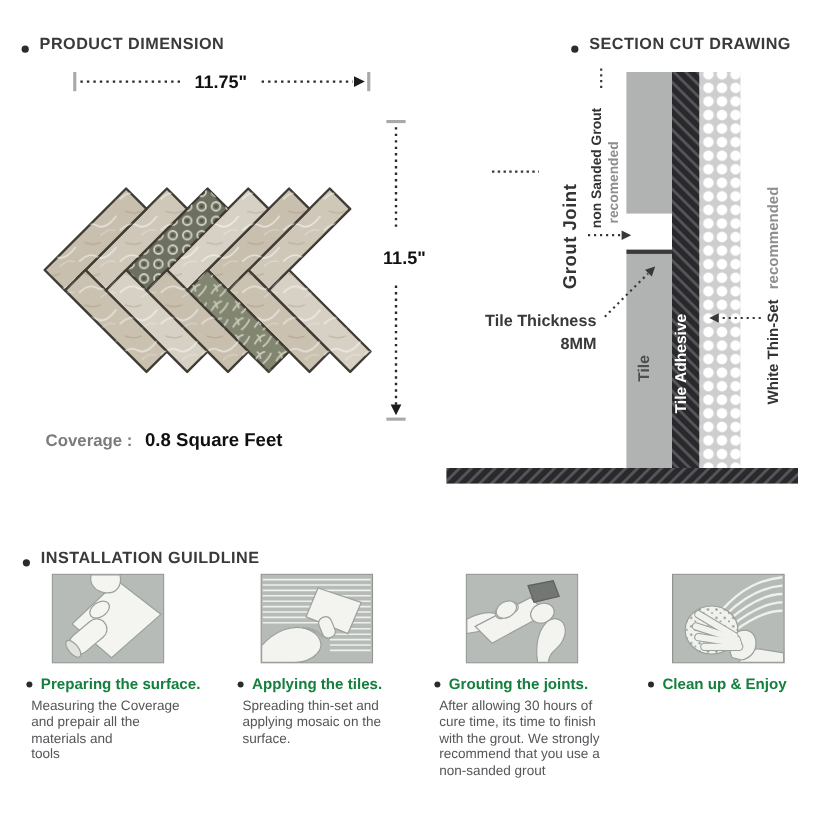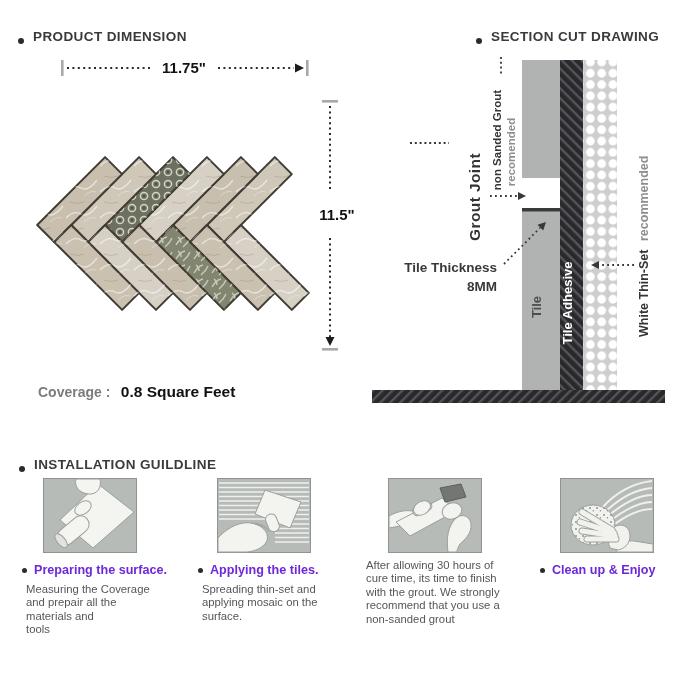--- a/index.html
+++ b/index.html
@@ -6,28 +6,28 @@
   body{
     width:700px;height:700px;position:relative;background:#ffffff;
     font-family:"Liberation Sans",sans-serif;overflow:hidden;
   }
   .sec-title{
     position:absolute;display:flex;align-items:flex-end;gap:9px;
     font-size:13.5px;font-weight:bold;color:#3a3a3c;letter-spacing:.4px;
   }
   .bullet{width:6px;height:6px;border-radius:50%;background:#2b2b2b;flex:0 0 auto;}
   .abs{position:absolute;}
-  .coverage{position:absolute;left:38px;top:359px;font-weight:bold;margin-top:24px;}
+  .coverage{position:absolute;left:38px;top:359px;font-weight:bold;}
   .coverage .lab{font-size:14px;color:#7b7b7d;}
   .coverage .val{font-size:15.5px;color:#101010;margin-left:6px;}
   .step{position:absolute;top:478px;}
   .step .illo-wrap{display:block;}
   .step h4{
     display:flex;align-items:center;gap:7px;margin:10px 0 0 2px;
-    font-size:12.6px;color:#6d28d9;font-weight:bold;
+    font-size:12.6px;color:#15803d;font-weight:bold;
   }
   .step h4 .bullet{width:5px;height:5px;}
   .step .body{
     margin:6px 0 0 6px;font-size:11.3px;font-weight:normal;color:#55565a;
     line-height:13.4px;white-space:pre-line;
   }
   svg text{font-family:"Liberation Sans",sans-serif;}
 </style>
 </head>
 <body>
@@ -217,20 +217,24 @@
   <svg class="illo-wrap" style="margin-left:28px;" width="94" height="75" viewBox="0 0 94 75">
     <rect x=".5" y=".5" width="93" height="74" fill="#b6bbb8" stroke="#8f948f"></rect>
     <path d="M1,38 C10,33 20,31 28,34 L24,46 L1,50 Z" fill="#f3f3f0" stroke="#9aa09b"></path>
     <polygon points="8,44 54,20 68,33 22,58" fill="#f3f3f0" stroke="#9aa09b"></polygon>
     <rect x="24" y="26" width="20" height="9" rx="4" transform="rotate(-27 34 30)" fill="#f3f3f0" stroke="#9aa09b"></rect>
     <polygon points="52,10 73,6 78,19 57,24" fill="#737673" stroke="#5d605d"></polygon>
     <path d="M60,74 C58,60 60,48 68,40 C74,35 82,38 83,46 C84,56 76,62 72,66 C70,69 69,72 69,74 Z" fill="#f3f3f0" stroke="#9aa09b"></path>
     <ellipse cx="64" cy="33" rx="10" ry="8" transform="rotate(-20 64 33)" fill="#f3f3f0" stroke="#9aa09b"></ellipse>
     <ellipse cx="34" cy="30" rx="9" ry="6.5" transform="rotate(-30 34 30)" fill="#f3f3f0" stroke="#9aa09b"></ellipse>
   </svg>
+  <h4>
+      <span class="bullet"></span>
+      <span>Grouting the joints.</span>
+    </h4>
   <div class="body">After allowing 30 hours of
 cure time, its time to finish
 with the grout. We strongly
 recommend that you use a
 non-sanded grout</div>
 </div>
 
 <div class="step" style="left:538px;width:142px;">
   <svg class="illo-wrap" style="margin-left:22px;" width="94" height="75" viewBox="0 0 94 75">
     <defs>

